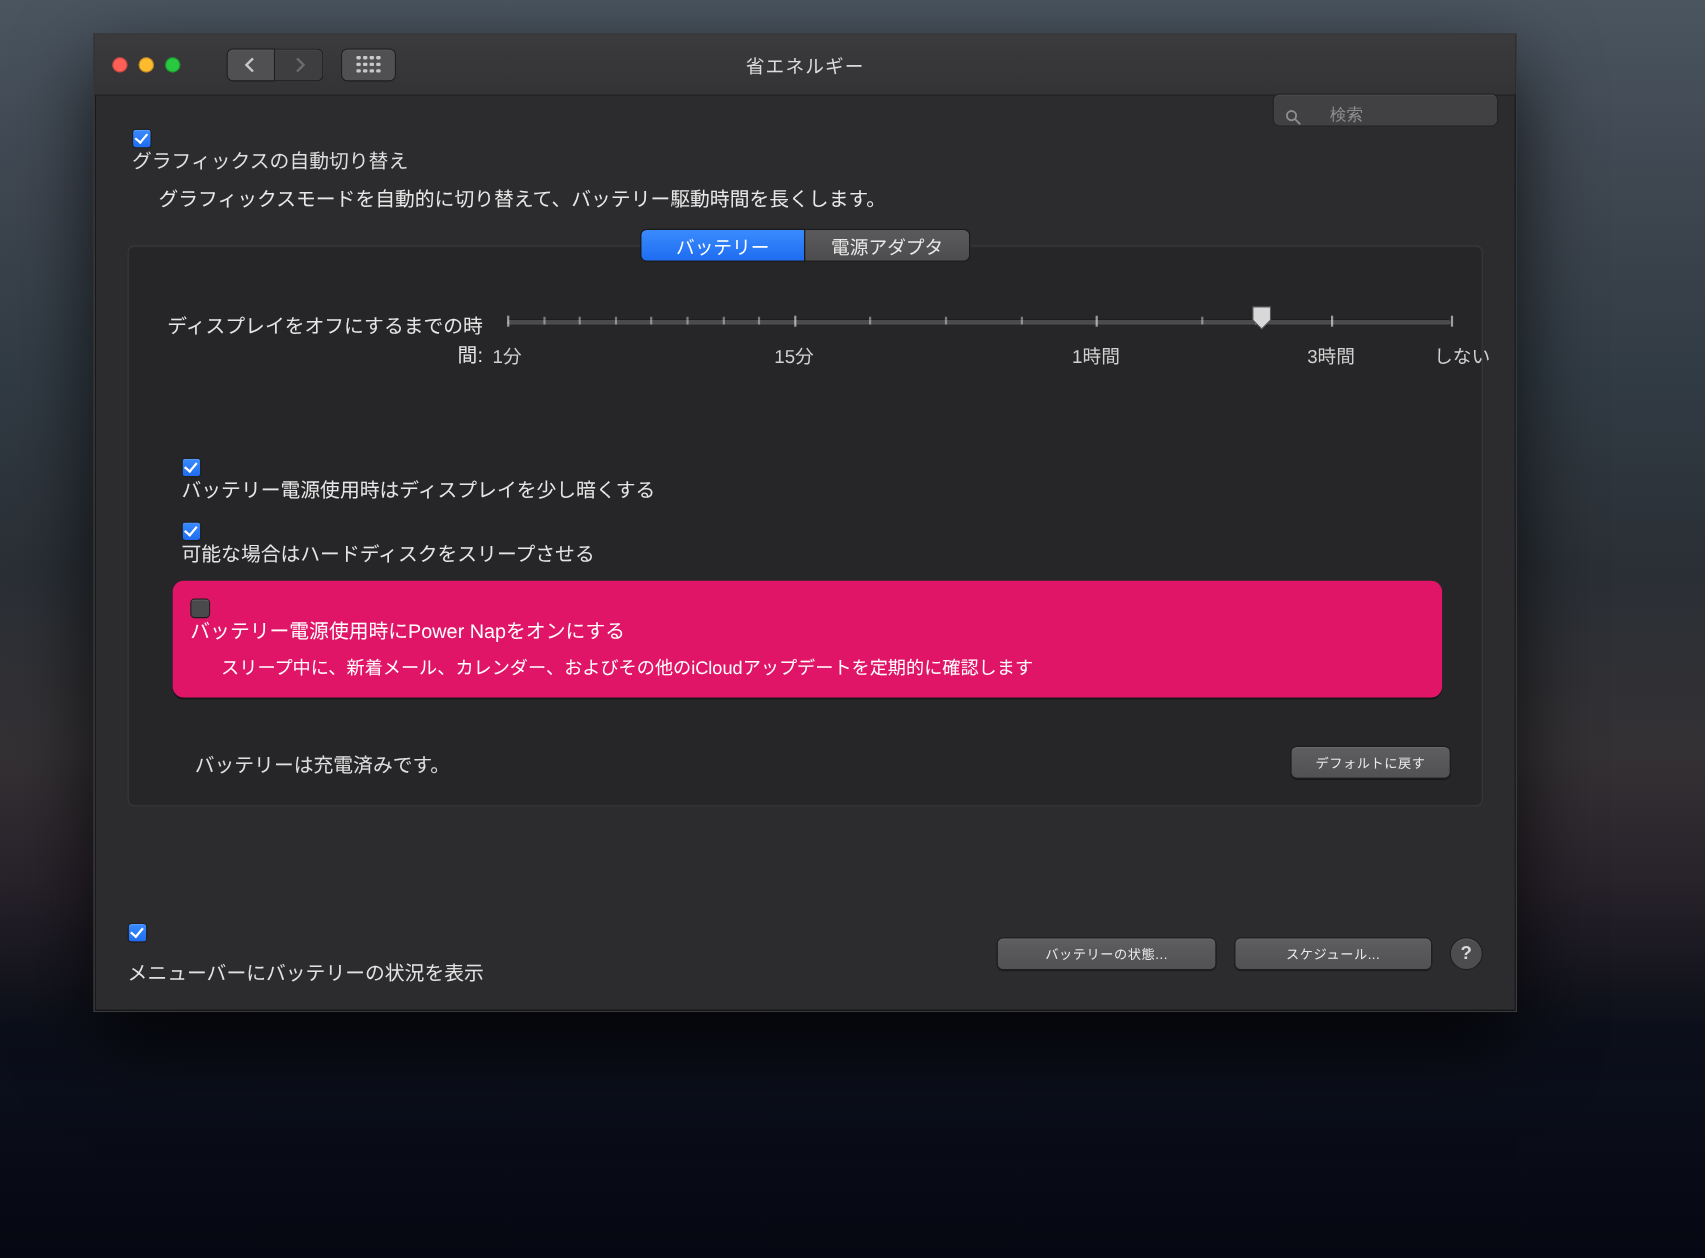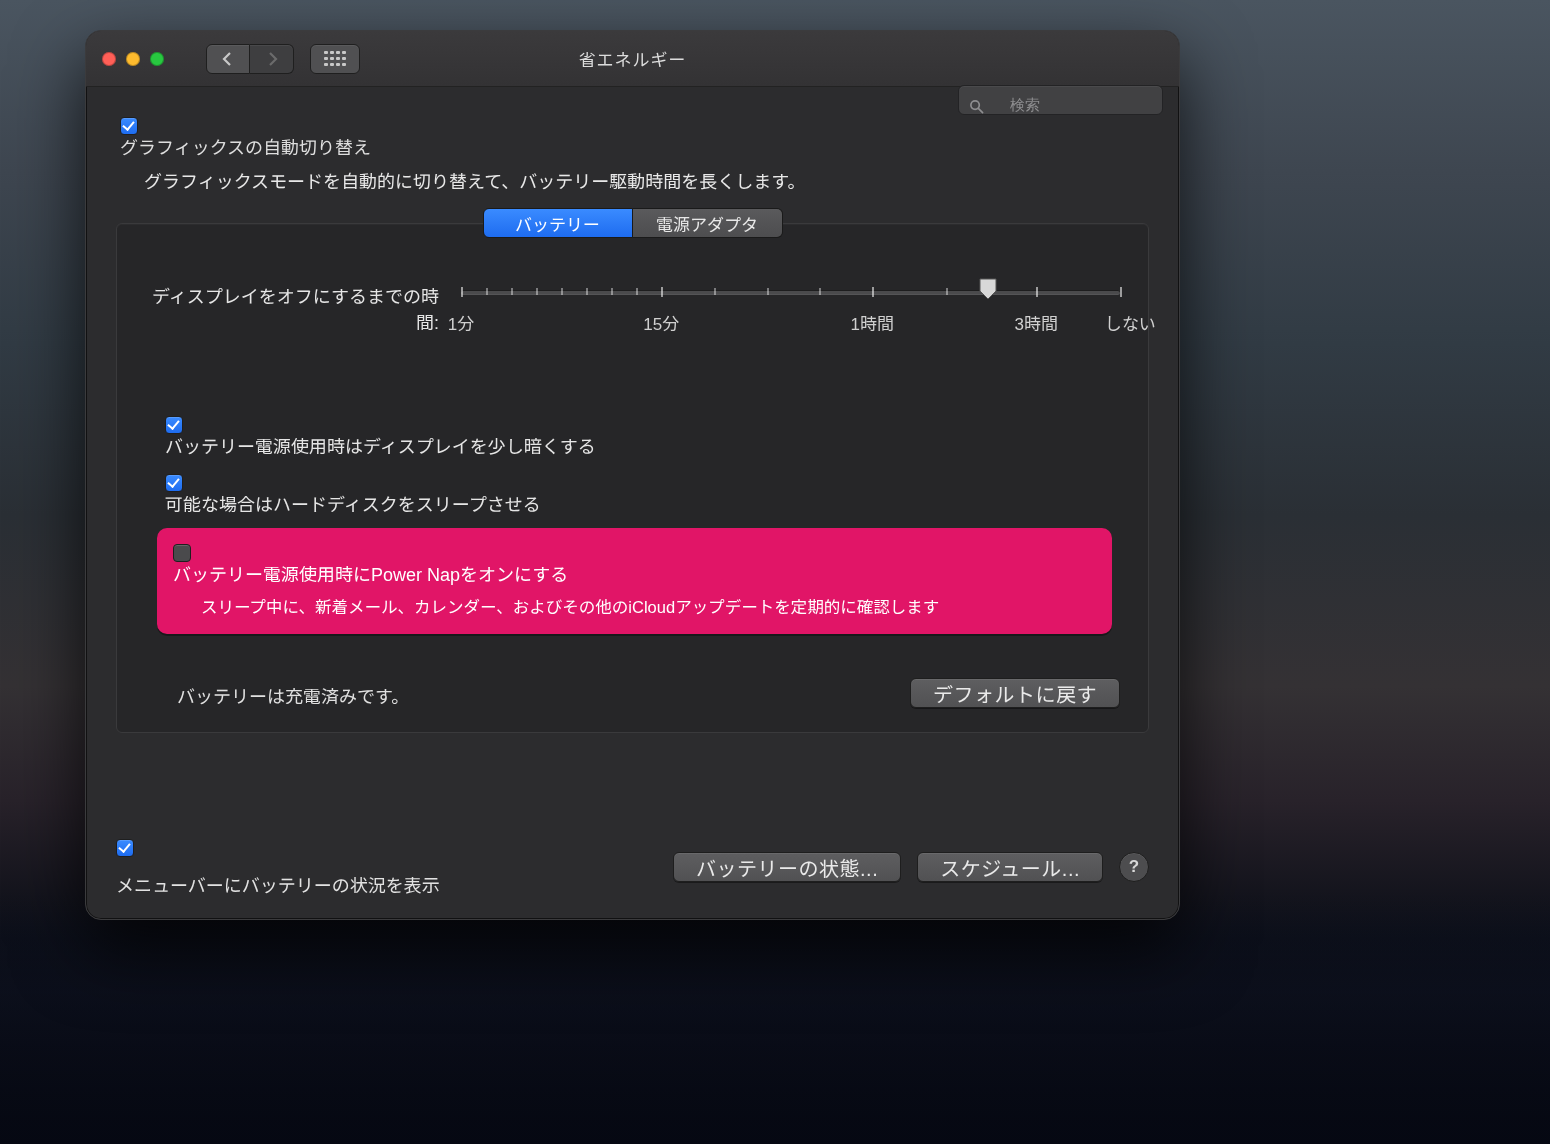--- a/index.html
+++ b/index.html
@@ -20,23 +20,23 @@
   }
   .desktop::before {
     content:"";
     position:absolute; left:0; right:0; bottom:0; height:22%;
     background: linear-gradient(180deg, rgba(30,35,55,0) 0%, rgba(14,18,34,.6) 40%, rgba(6,9,20,.9) 100%);
   }
 
   .window {
     position: absolute;
     left: 85px; top: 30px;
-    width: 1095px; height: 890px;
+    width: 1294px; height: 890px;
     background: #2c2c2e;
-    border-radius: 16px;
+    border-radius: 0;
     box-shadow: 0 30px 70px rgba(0,0,0,.75), 0 0 0 1px rgba(0,0,0,.6) inset, 0 1px 0 rgba(255,255,255,.06) inset;
     border: 1px solid #3b3b3d;
     overflow: hidden;
   }
 
   .titlebar {
     height: 56px;
     background: linear-gradient(#3b3a3c, #333234);
     border-bottom: 1px solid #222;
     position: relative;
@@ -160,21 +160,21 @@
   .highlight .row{font-size:18px; color:#fff;}
   .highlight .checkbox.unchecked{background:#4a4a4c;}
   .highlight .desc{margin:8px 0 0 28px; font-size:16.5px; color:#fff;}
 
   .status{margin:48px 0 0 60px; font-size:18px; color:#e0e0e0;}
   .default-btn{position:absolute; right:28px; bottom:24px;}
 
   .btn{
     height:30px; padding:0 22px; border-radius:6px;
     background:linear-gradient(#5e5e60,#515153); border:1px solid #1e1e1e;
-    color:#eaeaea; font-size:20px; display:inline-flex; align-items:center; justify-content:center;
+    color:#eaeaea; font-size:12px; display:inline-flex; align-items:center; justify-content:center;
     box-shadow: inset 0 1px 0 rgba(255,255,255,.07), 0 1px 0 rgba(0,0,0,.4);
     letter-spacing:.5px;
   }
 
   .footer{position:absolute; left:30px; right:30px; bottom:22px; display:flex; align-items:center;}
   .footer .row{font-size:18px; color:#e2e2e2;gap:16px;}
   .footer .btns{margin-left:auto; display:flex; gap:16px; align-items:center;}
   .help{width:30px;height:30px;border-radius:50%;background:#4d4d4f;border:1px solid #1e1e1e;
         display:flex;align-items:center;justify-content:center;color:#d8d8d8;font-size:17px;font-weight:600;
         box-shadow: inset 0 1px 0 rgba(255,255,255,.07);}

